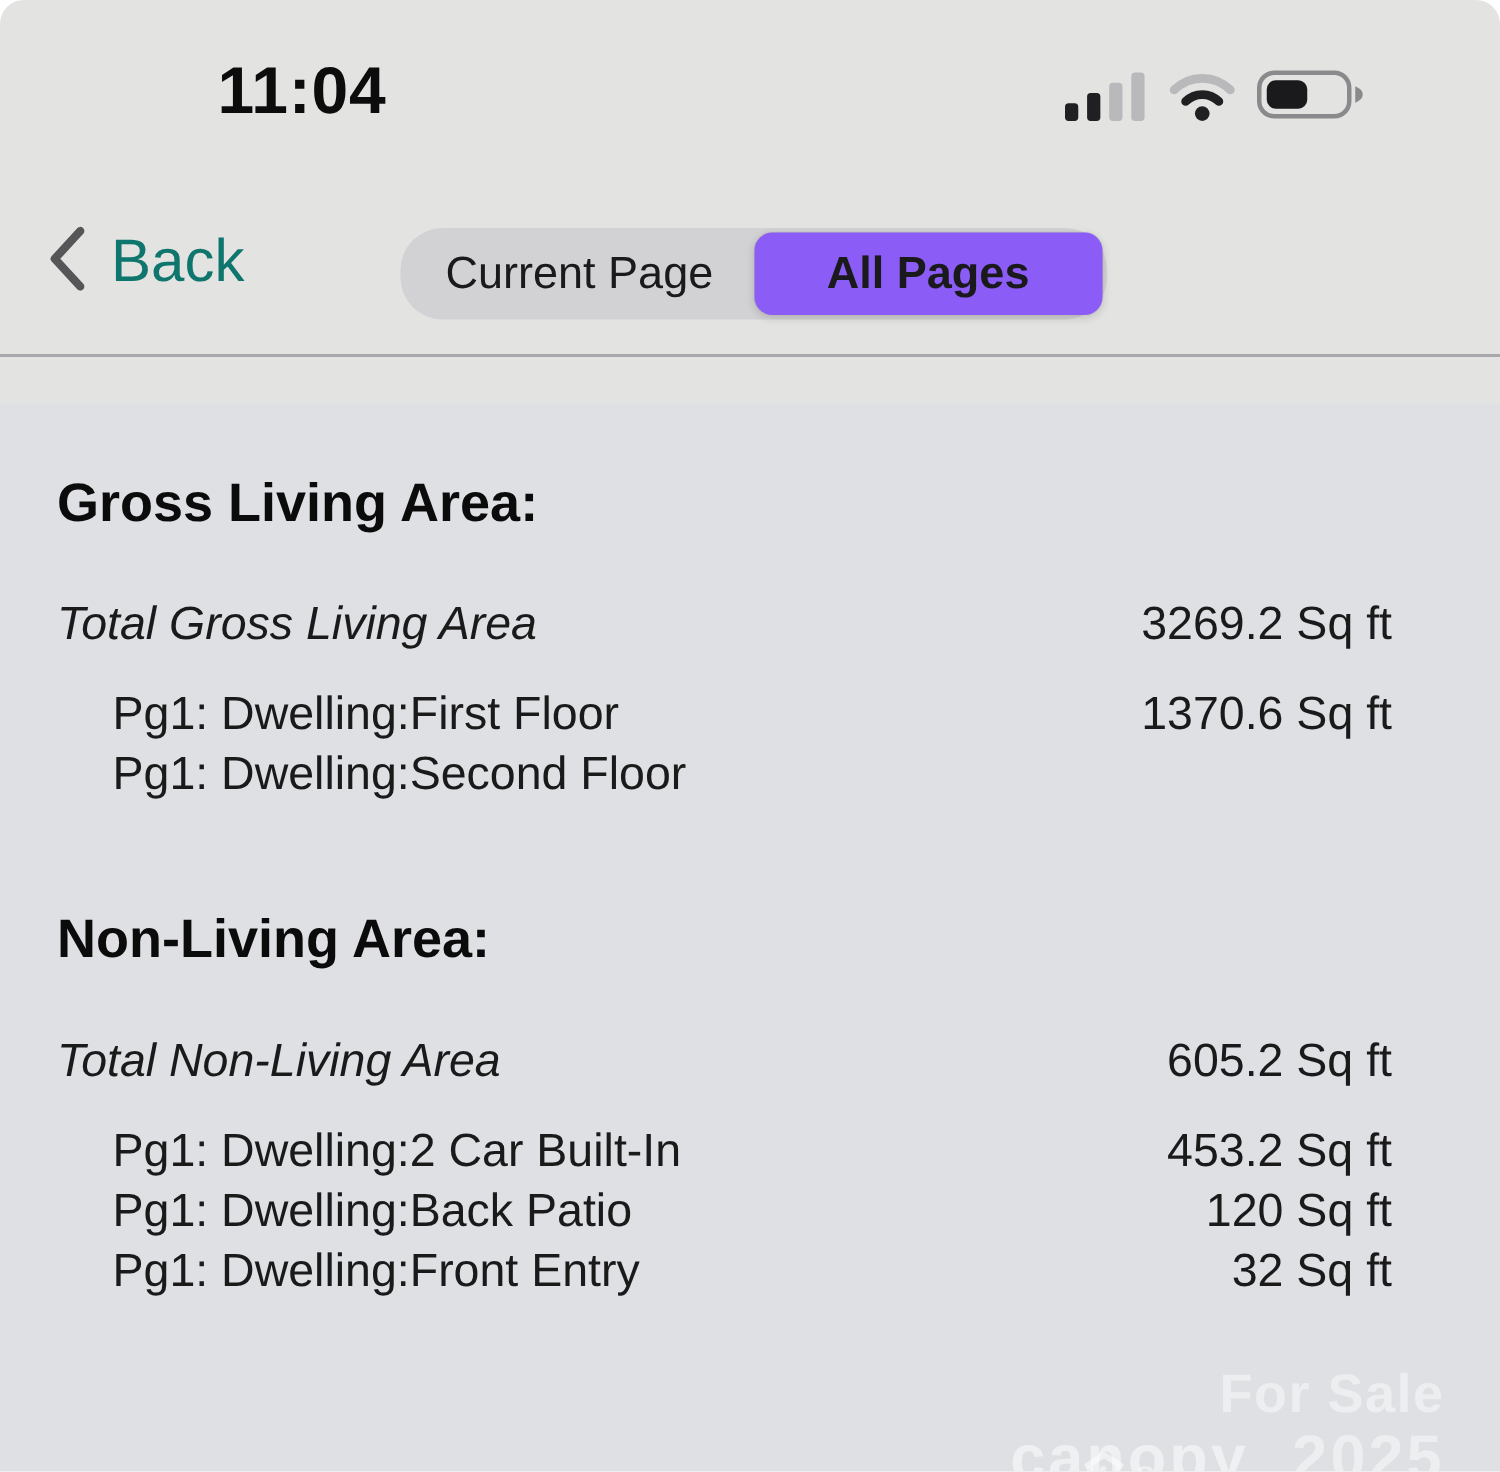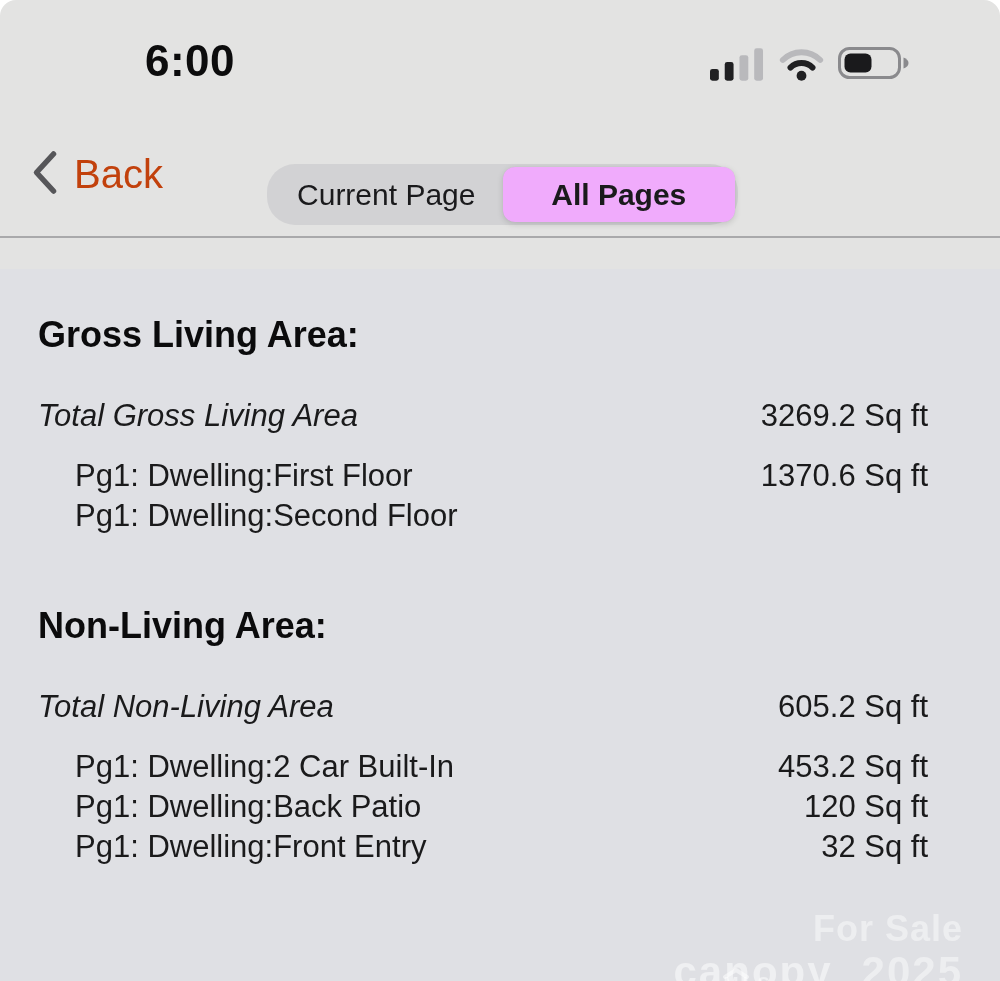--- a/index.html
+++ b/index.html
@@ -55,48 +55,48 @@
     display: flex;
     align-items: center;
     gap: 16px;
     background: none;
     border: none;
     padding: 4px 6px;
     cursor: pointer;
   }
   .back-label {
     font-size: 40px;
-    color: #c2410c;
+    color: #0f766e;
     font-family: "Liberation Sans", sans-serif;
   }
   .segmented-control {
     position: absolute;
     left: 267px;
-    top: 52px;
+    top: 40px;
     width: 471px;
     height: 61px;
     background: #d2d2d4;
     border-radius: 28px;
     display: flex;
     padding: 3px;
     box-sizing: border-box;
   }
   .segment {
     flex: 1;
     border: none;
     background: transparent;
     border-radius: 12px;
     font-size: 30px;
     font-weight: 400;
     color: #1a1a1c;
     font-family: "Liberation Sans", sans-serif;
     cursor: pointer;
   }
   .segment.selected {
-    background: #f0abfc;
+    background: #8b5cf6;
     font-weight: 600;
     box-shadow: 0 2px 6px rgba(0,0,0,0.15), 0 0 1px rgba(0,0,0,0.08);
   }
 
   .divider {
     height: 2px;
     background: #a9a9ab;
   }
 
   
@@ -187,21 +187,21 @@
     color: rgba(255,255,255,0.45);
     line-height: 44px;
   }
 </style>
 </head>
 <body>
 
 <div class="screen">
 
   <div class="status-bar">
-    <span class="status-time">6:00</span>
+    <span class="status-time">11:04</span>
     <div class="status-icons">
       <span>
         <svg width="55" height="36" viewBox="0 0 56 36">
           <rect x="0" y="24" width="9" height="12" rx="2.5" fill="#202022"></rect>
           <rect x="15" y="17" width="9" height="19" rx="2.5" fill="#202022"></rect>
           <rect x="30" y="10" width="9" height="26" rx="2.5" fill="#b9b9bc"></rect>
           <rect x="45" y="3" width="9" height="33" rx="2.5" fill="#b9b9bc"></rect>
         </svg>
       </span>
       <span>

